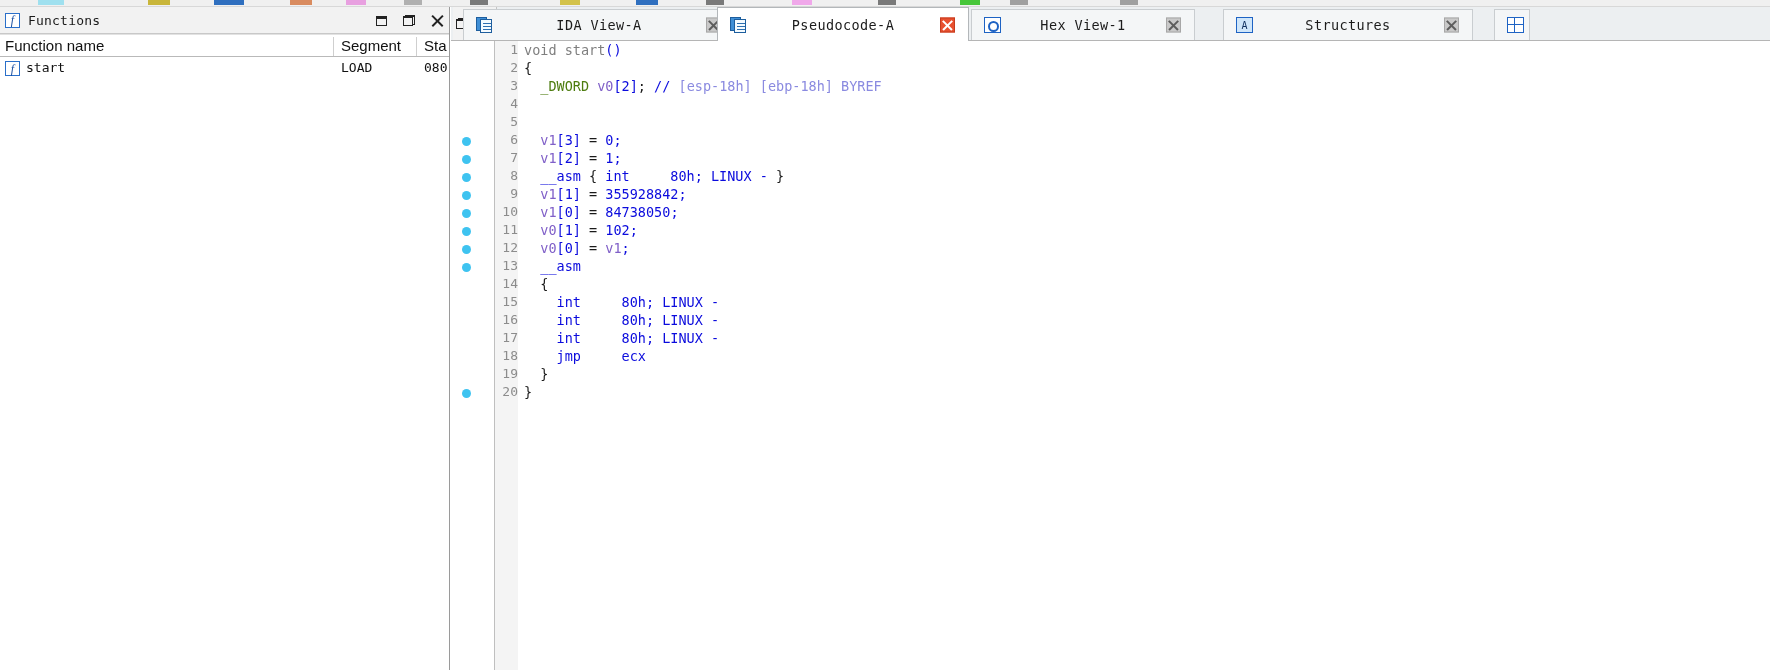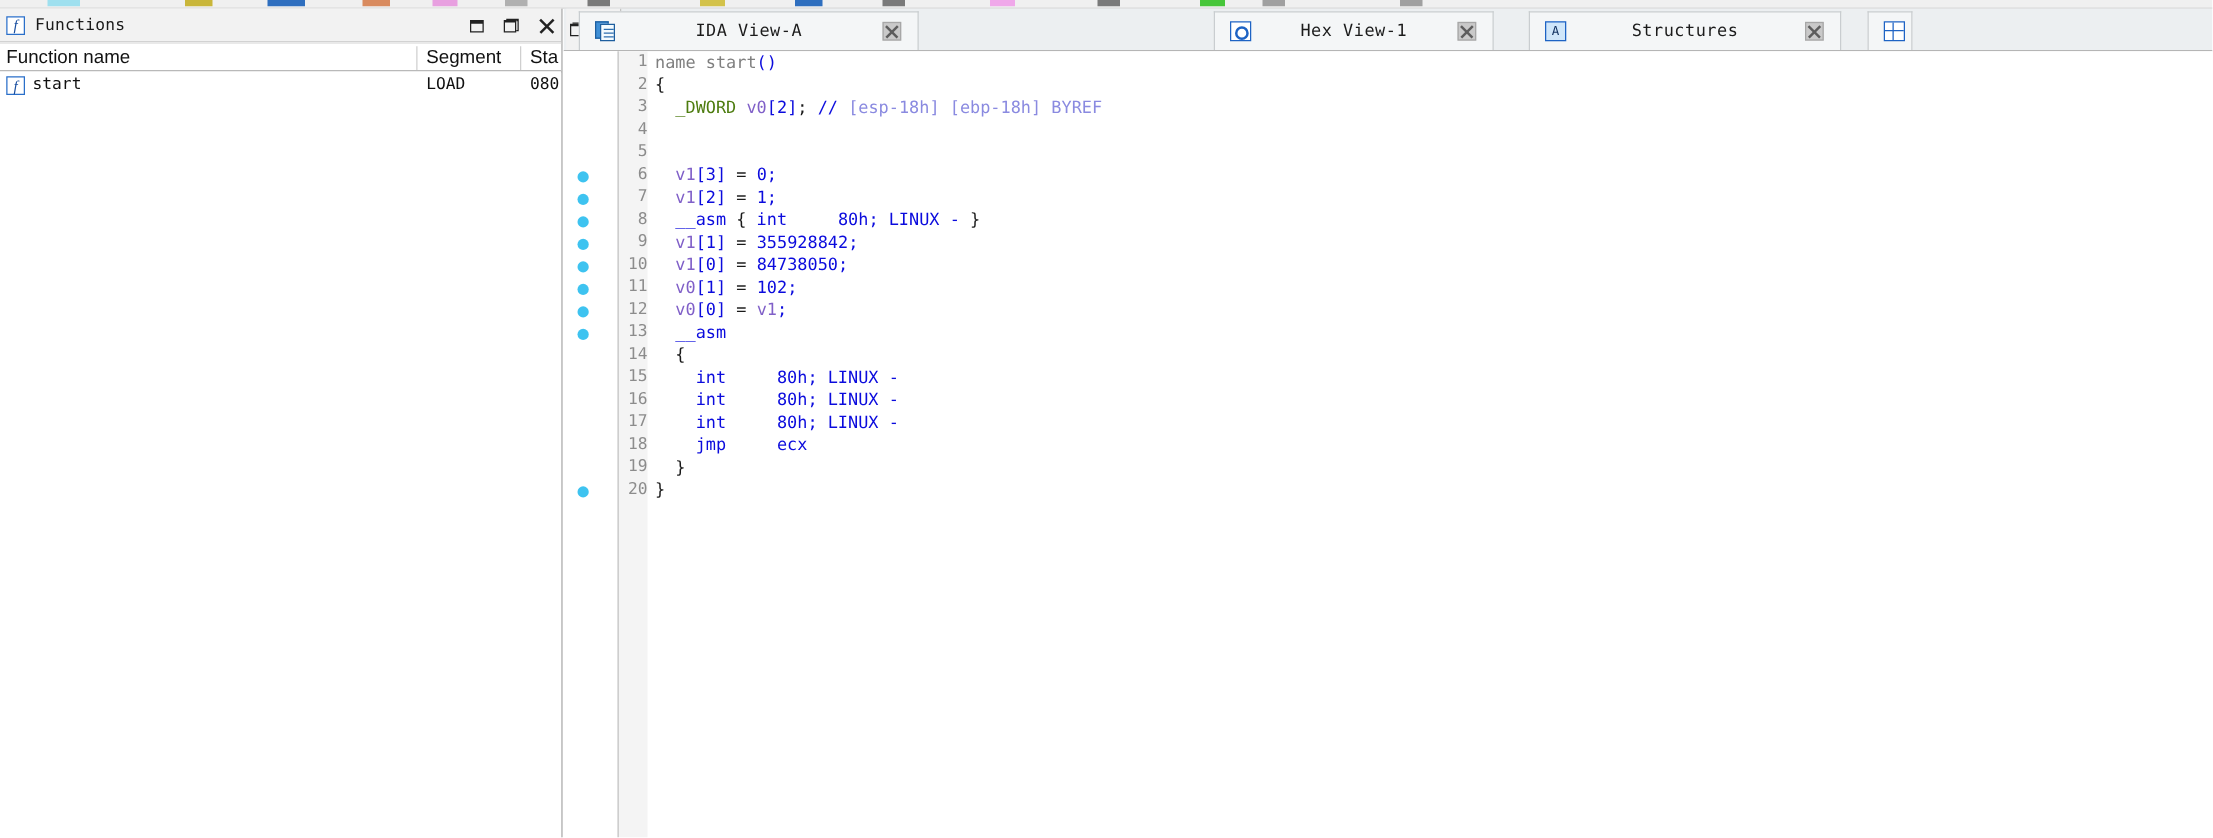--- a/index.html
+++ b/index.html
@@ -214,20 +214,36 @@
               <i style="top:6px"></i>
               <i style="top:9px"></i>
             </div>
           </div>
         </div>
         <div class="tab-label">IDA View-A</div>
         <div class="tab-close">
           <span class="tc-x dark"></span>
         </div>
       </div>
+      <div class="tab active" style="left: 266px; width: 252px;">
+        <div class="tab-icon">
+          <div class="docicon">
+            <div class="back"></div>
+            <div class="front">
+              <i style="top:3px"></i>
+              <i style="top:6px"></i>
+              <i style="top:9px"></i>
+            </div>
+          </div>
+        </div>
+        <div class="tab-label">Pseudocode-A</div>
+        <div class="tab-close red">
+          <span class="tc-x"></span>
+        </div>
+      </div>
       <div class="tab" style="left: 520px; width: 224px;">
         <div class="tab-icon">
           <div class="hexicon"></div>
         </div>
         <div class="tab-label">Hex View-1</div>
         <div class="tab-close">
           <span class="tc-x dark"></span>
         </div>
       </div>
       <div class="tab" style="left: 772px; width: 250px;">
@@ -245,21 +261,21 @@
         </div>
       </div>
     </div>
 
   <div class="pseudo">
     <div class="code-area">
       <div class="gutter-dots"></div>
       <div class="linenum-col"></div>
       <div class="gutter-sep"></div>
       <div id="code-lines">
-          <div class="cline" style="top: 1px;"><div class="lnum">1</div><div class="ctext"><span class="k-void">name </span><span class="k-fname">start</span><span class="k-punct">()</span></div></div>
+          <div class="cline" style="top: 1px;"><div class="lnum">1</div><div class="ctext"><span class="k-void">void </span><span class="k-fname">start</span><span class="k-punct">()</span></div></div>
           <div class="cline" style="top: 19px;"><div class="lnum">2</div><div class="ctext"><span class="k-brace">{</span></div></div>
           <div class="cline" style="top: 37px;"><div class="lnum">3</div><div class="ctext"><span class="k-type">  _DWORD </span><span class="k-var">v0</span><span class="k-punct">[</span><span class="k-num">2</span><span class="k-punct">]</span><span class="k-plain">; </span><span class="k-asm">// </span><span class="k-cmt">[esp-18h] [ebp-18h] BYREF</span></div></div>
           <div class="cline" style="top: 55px;"><div class="lnum">4</div></div>
           <div class="cline" style="top: 73px;"><div class="lnum">5</div><div class="ctext"></div></div>
           <div class="cline" style="top: 91px;"><div class="dot"></div><div class="lnum">6</div><div class="ctext"><span class="k-plain">  </span><span class="k-var">v1</span><span class="k-punct">[</span><span class="k-num">3</span><span class="k-punct">]</span><span class="k-plain"> = </span><span class="k-num">0</span><span class="k-punct">;</span></div></div>
           <div class="cline" style="top: 109px;"><div class="dot"></div><div class="lnum">7</div><div class="ctext"><span class="k-plain">  </span><span class="k-var">v1</span><span class="k-punct">[</span><span class="k-num">2</span><span class="k-punct">]</span><span class="k-plain"> = </span><span class="k-num">1</span><span class="k-punct">;</span></div></div>
           <div class="cline" style="top: 127px;"><div class="dot"></div><div class="lnum">8</div><div class="ctext"><span class="k-asm">  __asm</span><span class="k-plain"> { </span><span class="k-asm">int     80h; LINUX -</span><span class="k-plain"> }</span></div></div>
           <div class="cline" style="top: 145px;"><div class="dot"></div><div class="lnum">9</div><div class="ctext"><span class="k-plain">  </span><span class="k-var">v1</span><span class="k-punct">[</span><span class="k-num">1</span><span class="k-punct">]</span><span class="k-plain"> = </span><span class="k-num">355928842</span><span class="k-punct">;</span></div></div>
           <div class="cline" style="top: 163px;"><div class="dot"></div><div class="lnum">10</div><div class="ctext"><span class="k-plain">  </span><span class="k-var">v1</span><span class="k-punct">[</span><span class="k-num">0</span><span class="k-punct">]</span><span class="k-plain"> = </span><span class="k-num">84738050</span><span class="k-punct">;</span></div></div>
           <div class="cline" style="top: 181px;"><div class="dot"></div><div class="lnum">11</div><div class="ctext"><span class="k-plain">  </span><span class="k-var">v0</span><span class="k-punct">[</span><span class="k-num">1</span><span class="k-punct">]</span><span class="k-plain"> = </span><span class="k-num">102</span><span class="k-punct">;</span></div></div>

